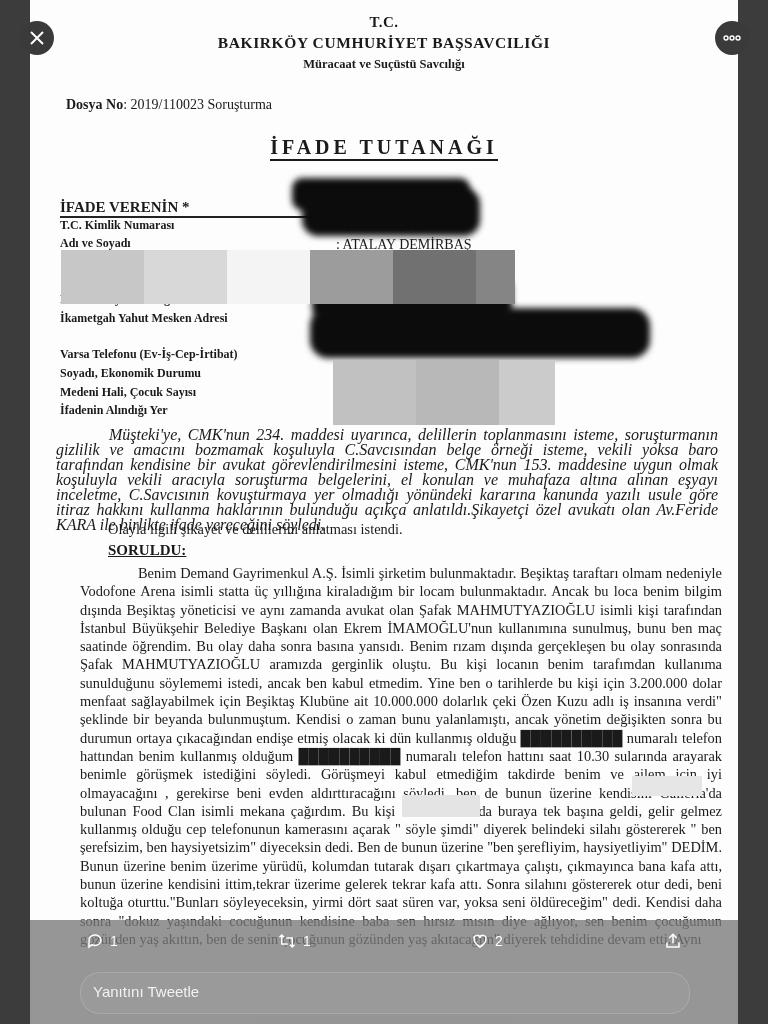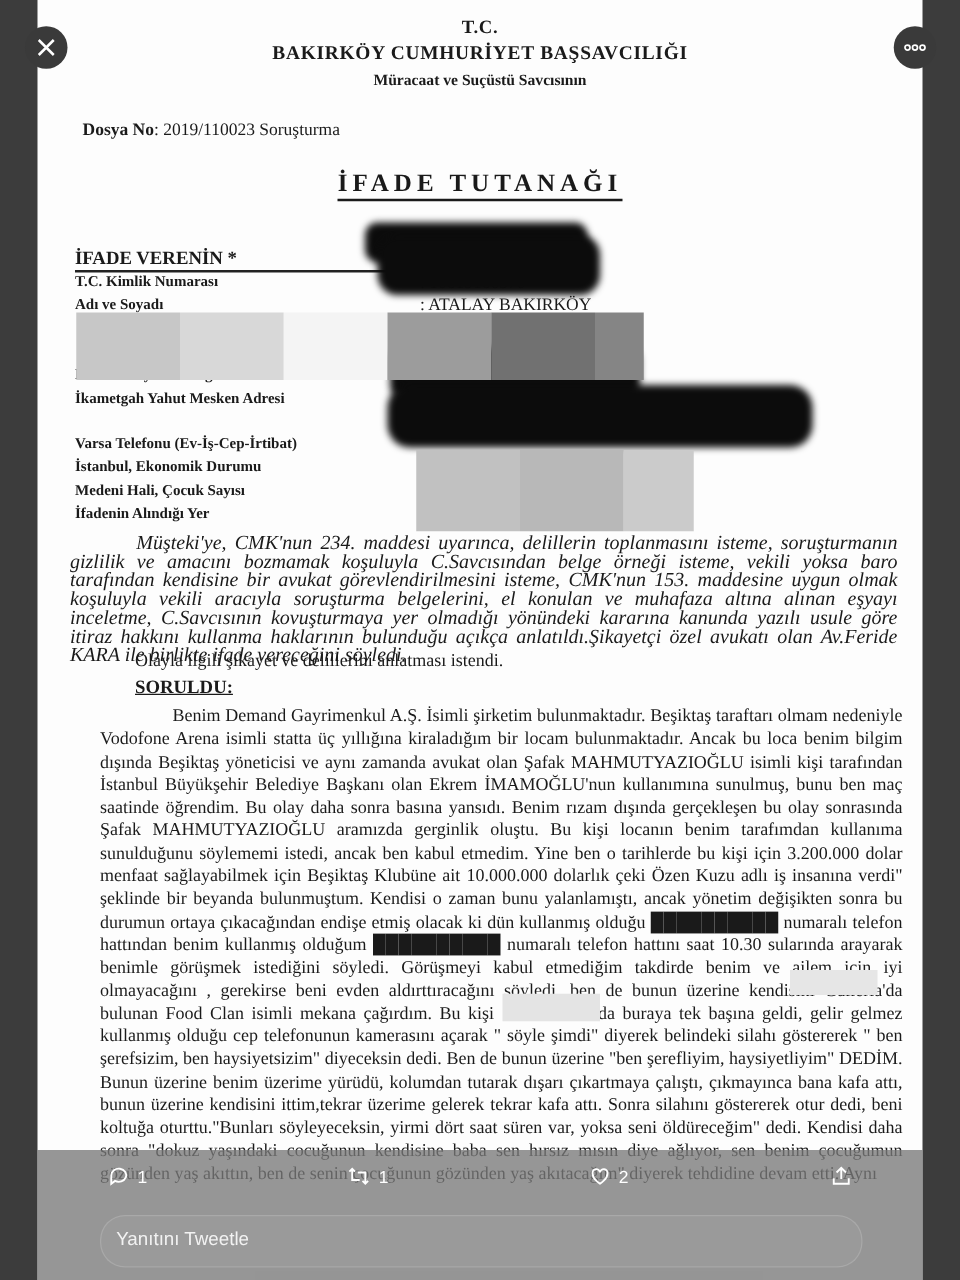--- a/index.html
+++ b/index.html
@@ -43,42 +43,42 @@
 </style>
 </head>
 <body>
 
 <div class="sidebar-l"></div>
 <div class="sidebar-r"></div>
 
 <div class="page">
   <div class="abs center hdr2">BAKIRKÖY  CUMHURİYET BAŞSAVCILIĞI</div>
   <div class="abs center hdr1">T.C.</div>
-  <div class="abs center hdr3">Müracaat ve Suçüstü Savcısının</div>
+  <div class="abs center hdr3">Müracaat ve Suçüstü Savcılığı</div>
 
   <div class="abs dosya">
     <b>Dosya No</b><span>: 2019/110023 Soruşturma</span>
   </div>
 
   <div class="abs center title"><span>İFADE TUTANAĞI</span></div>
 
   <div class="abs lbl" style="top:199px;font-size:15px;">İFADE VERENİN *</div>
   <div class="rule"></div>
   <div class="abs lbl" style="top:218px;">T.C. Kimlik Numarası</div>
   <div class="abs lbl" style="top:236px;">Adı ve Soyadı</div>
   <div class="abs lbl" style="top:292px;">Nufusa Kayıtlı Olduğu Yer</div>
   <div class="abs lbl" style="top:311px;">İkametgah Yahut Mesken Adresi</div>
   <div class="abs lbl" style="top:347px;">Varsa Telefonu (Ev-İş-Cep-İrtibat)</div>
-  <div class="abs lbl" style="top:366px;">İstanbul, Ekonomik Durumu</div>
+  <div class="abs lbl" style="top:366px;">Soyadı, Ekonomik Durumu</div>
   <div class="abs lbl" style="top:385px;">Medeni Hali, Çocuk Sayısı</div>
   <div class="abs lbl" style="top:403px;text-align:right;">İfadenin Alındığı Yer</div>
 
   <div class="abs val" style="top:200px;">:</div>
   <div class="abs val" style="top:219px;">: 10619166370</div>
-  <div class="abs val" style="top:237px;">: ATALAY BAKIRKÖY</div>
+  <div class="abs val" style="top:237px;">: ATALAY DEMİRBAŞ</div>
   <div class="abs val" style="top:312px;">: ... Kapı No:1</div>
 
   <div class="redact-black" style="left:262px;top:178px;width:178px;height:32px;"></div>
   <div class="redact-black" style="left:272px;top:188px;width:178px;height:48px;border-radius:16px;"></div>
   <div class="redact-black" style="left:282px;top:278px;width:200px;height:40px;"></div>
   <div class="redact-black" style="left:280px;top:308px;width:340px;height:50px;border-radius:18px;"></div>
 
   <div class="pix" style="left:31px;top:250px;width:83px;height:54px;background:#c7c7c7;"></div>
   <div class="pix" style="left:114px;top:250px;width:83px;height:54px;background:#d8d8d8;"></div>
   <div class="pix" style="left:197px;top:250px;width:83px;height:54px;background:#f4f4f4;"></div>

